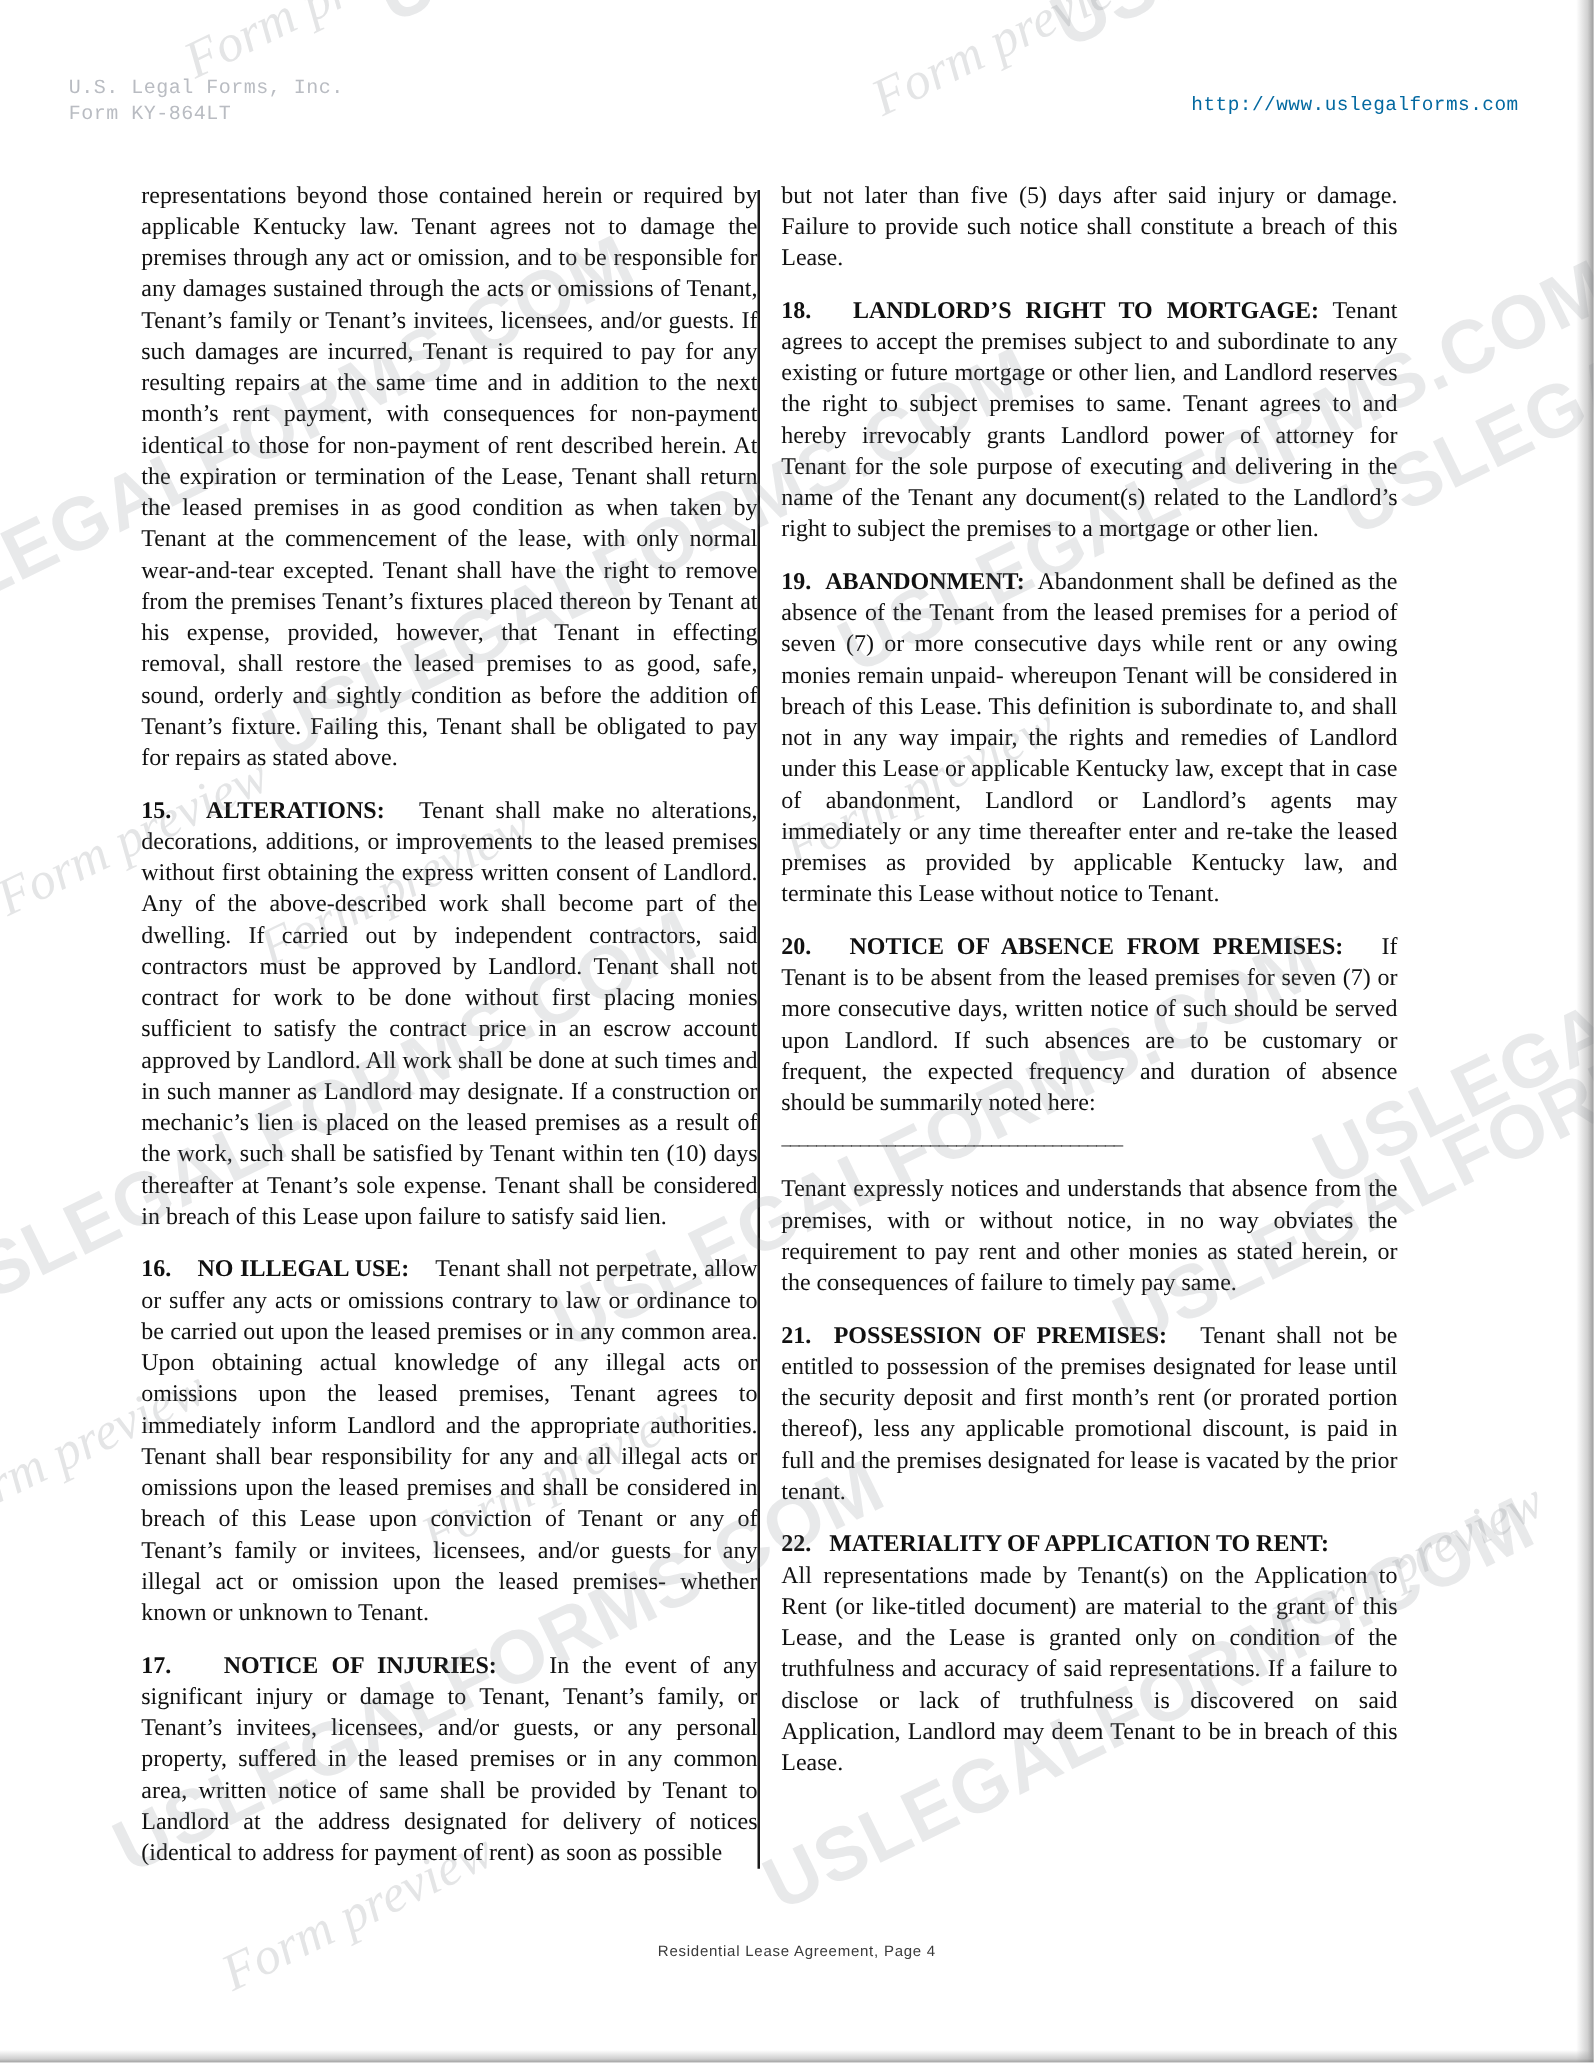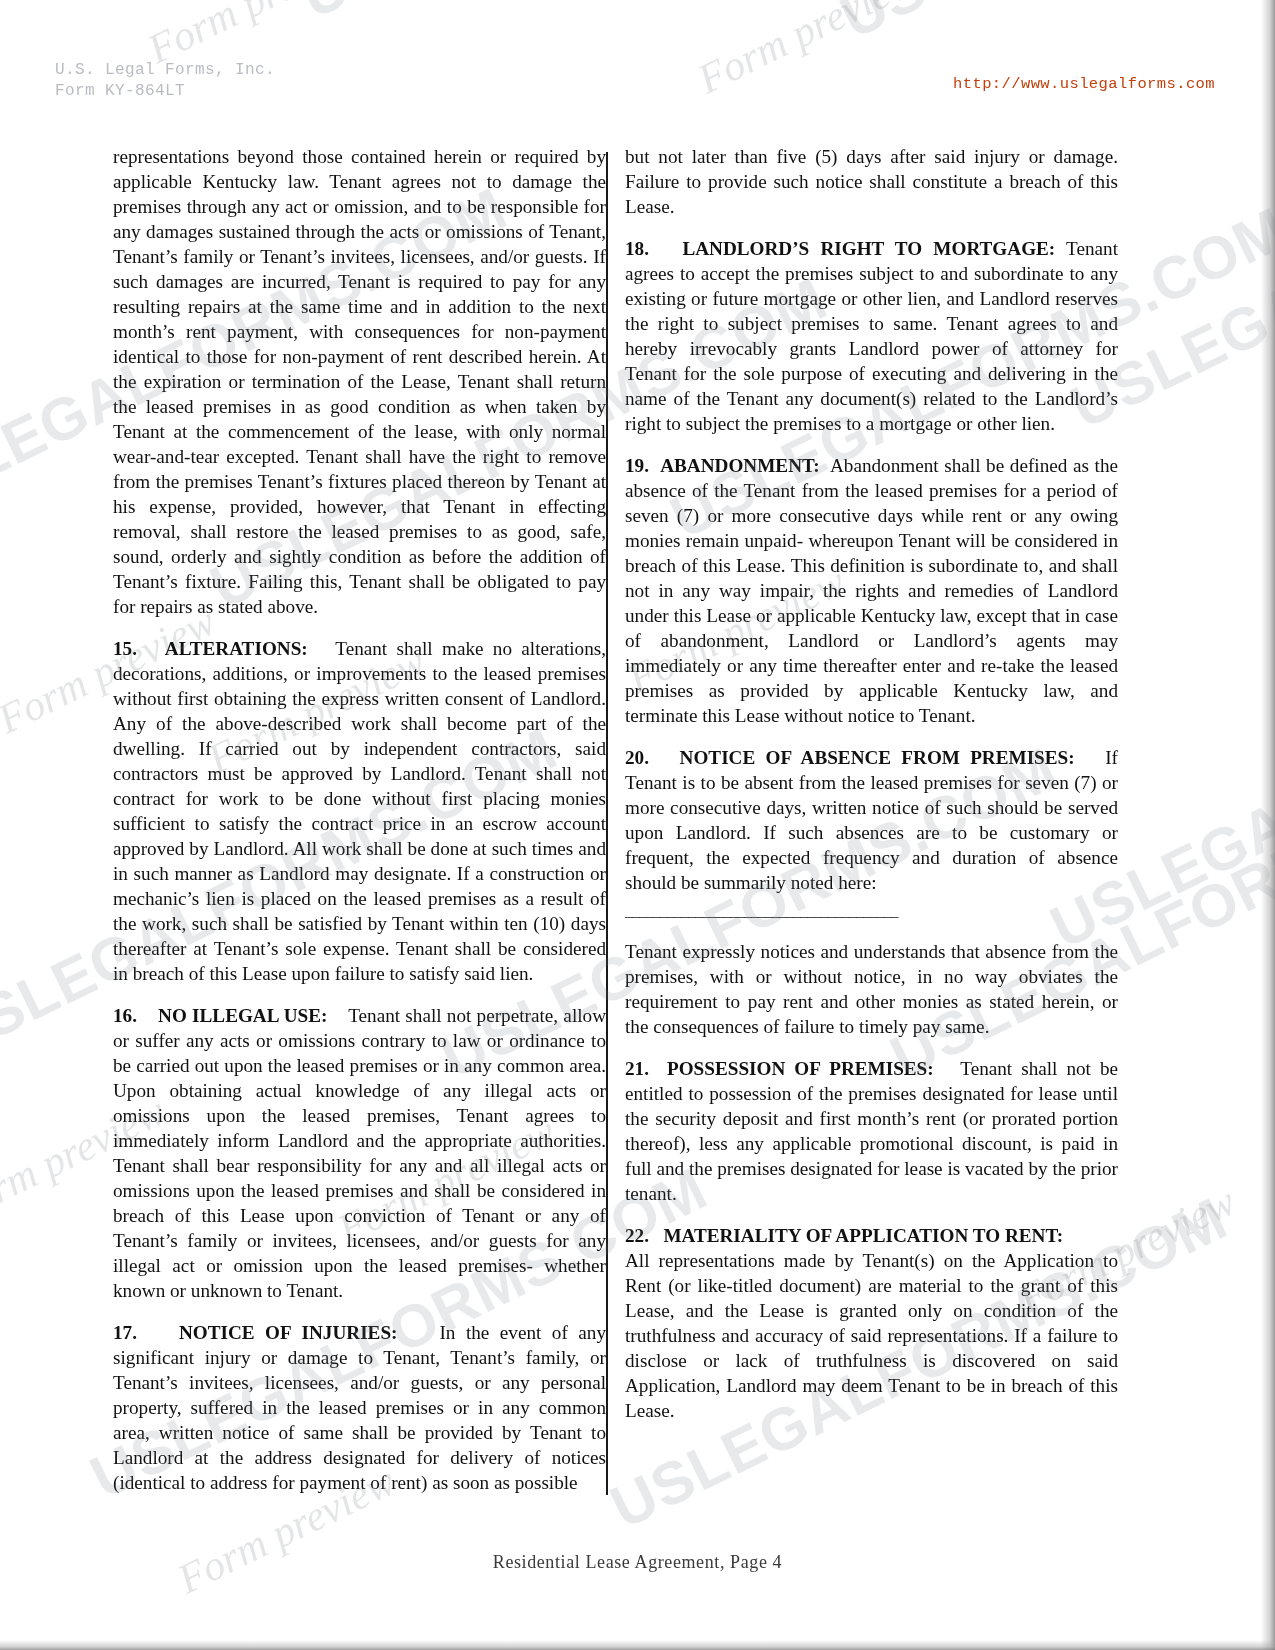--- a/index.html
+++ b/index.html
@@ -75,21 +75,21 @@
     color: #b9bcc2;
     letter-spacing: 0.4px;
     white-space: pre;
   }
   .hdr-right {
     position: absolute;
     right: 0; top: 14px;
     font-family: "Liberation Mono", "DejaVu Sans Mono", monospace;
     font-size: 15.5px;
     line-height: 21px;
-    color: #c2410c;
+    color: #0369a1;
     letter-spacing: 0.4px;
     white-space: pre;
   }
 
   
   .body-area {
     position: absolute;
     top: 144px;
     left: 97px;
     width: 1035px;
@@ -142,22 +142,22 @@
   
   .doc-footer {
     position: absolute;
     left: 0;
     right: 0;
     top: 1552px;
     text-align: center;
     z-index: 2;
   }
   .footer-text {
-    font-family: Liberation Serif, serif;
-    font-size: 18px;
+    font-family: Liberation Sans, sans-serif;
+    font-size: 12px;
     letter-spacing: 0.6px;
     color: #3a3a3a;
   }
 </style>
 </head>
 <body>
 
 <div class="page">
 
   <div class="wm-layer">

